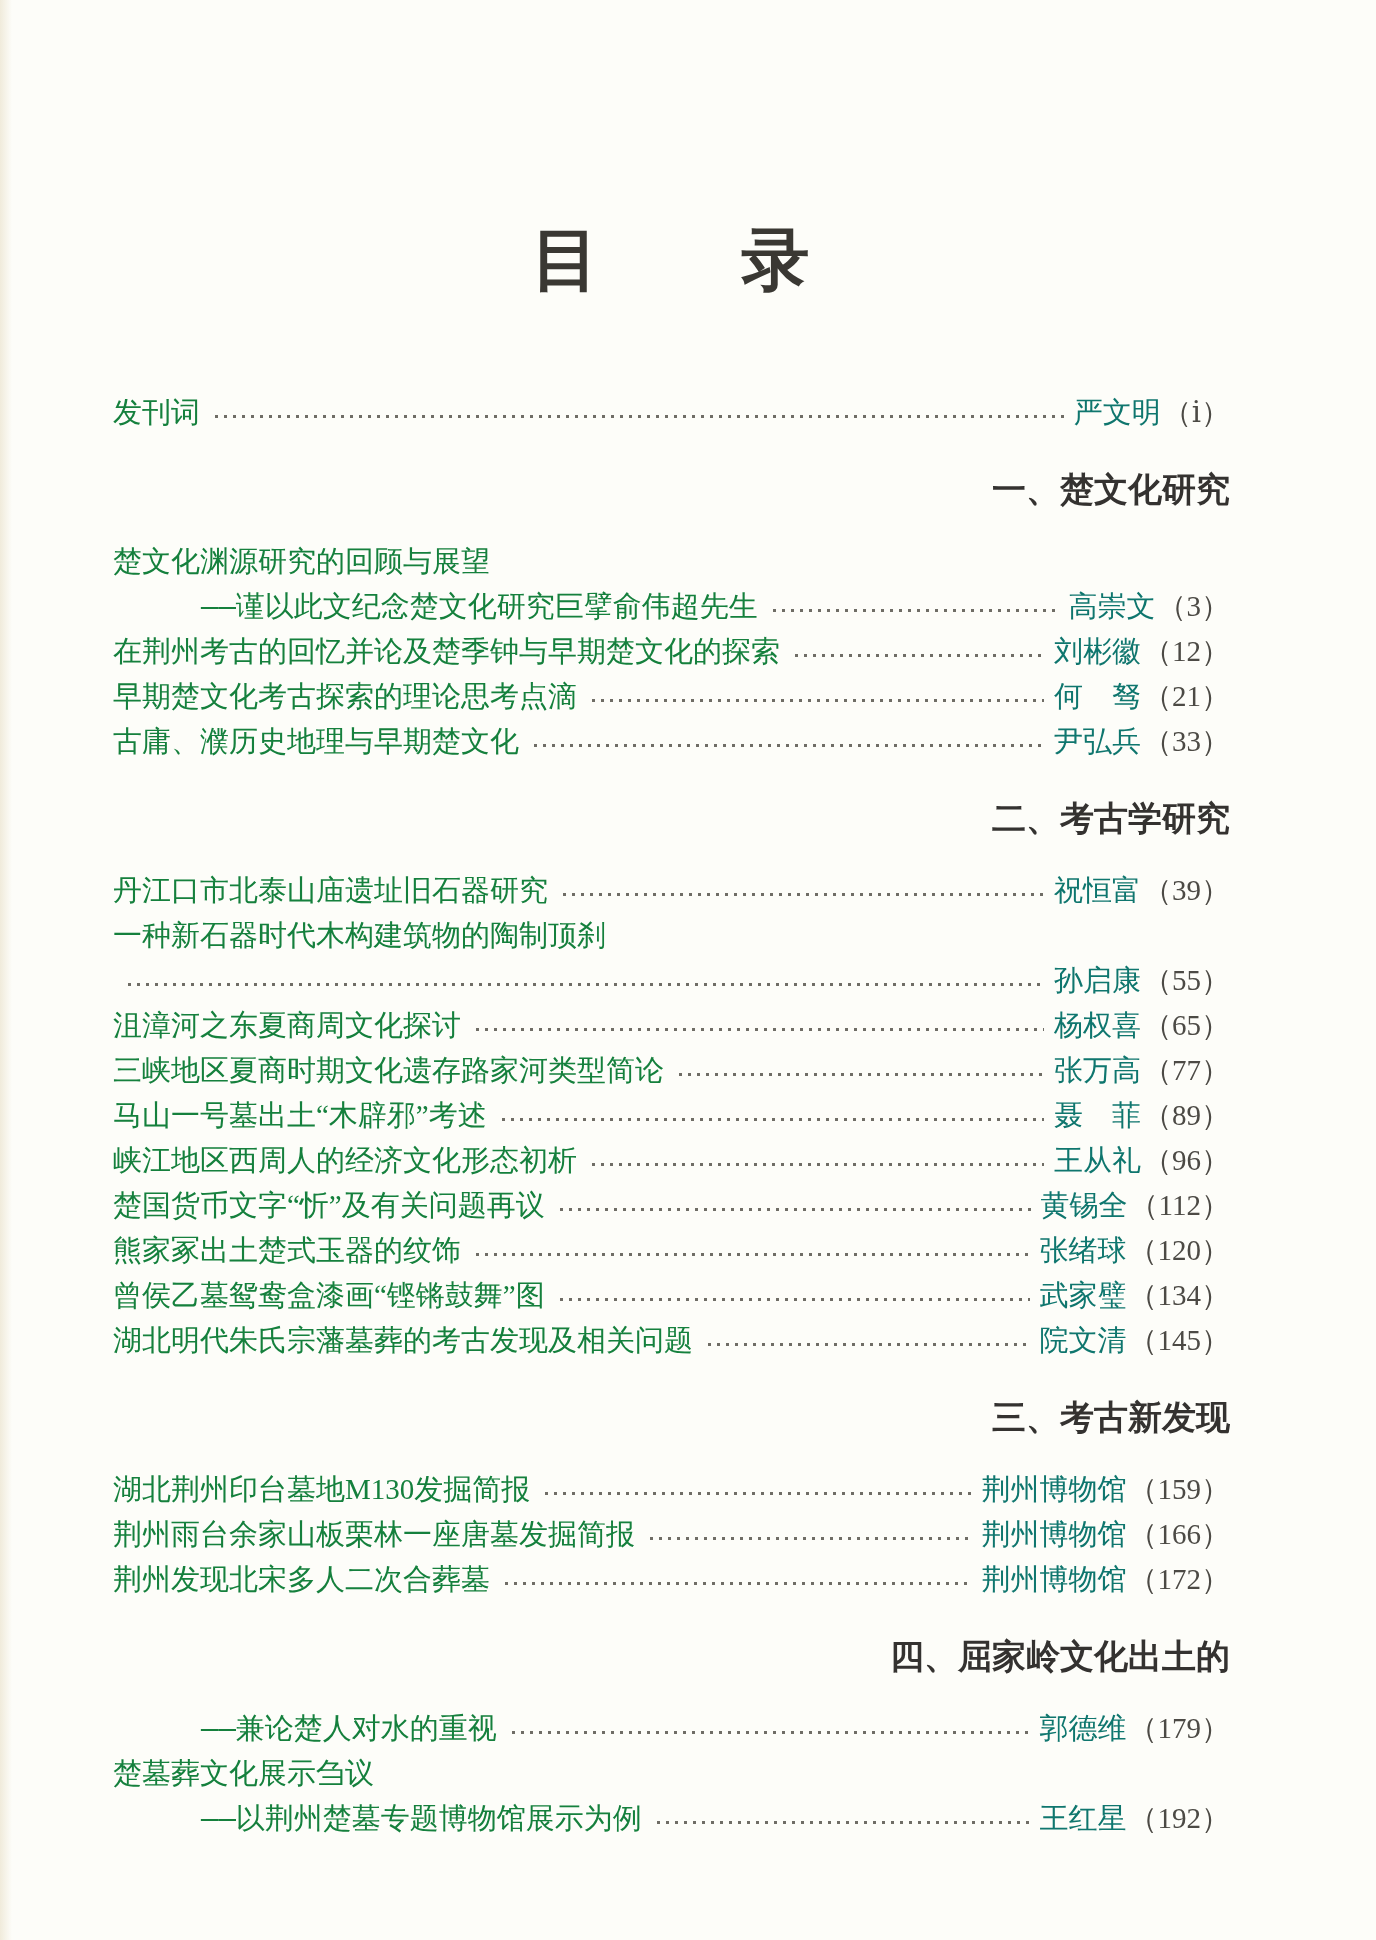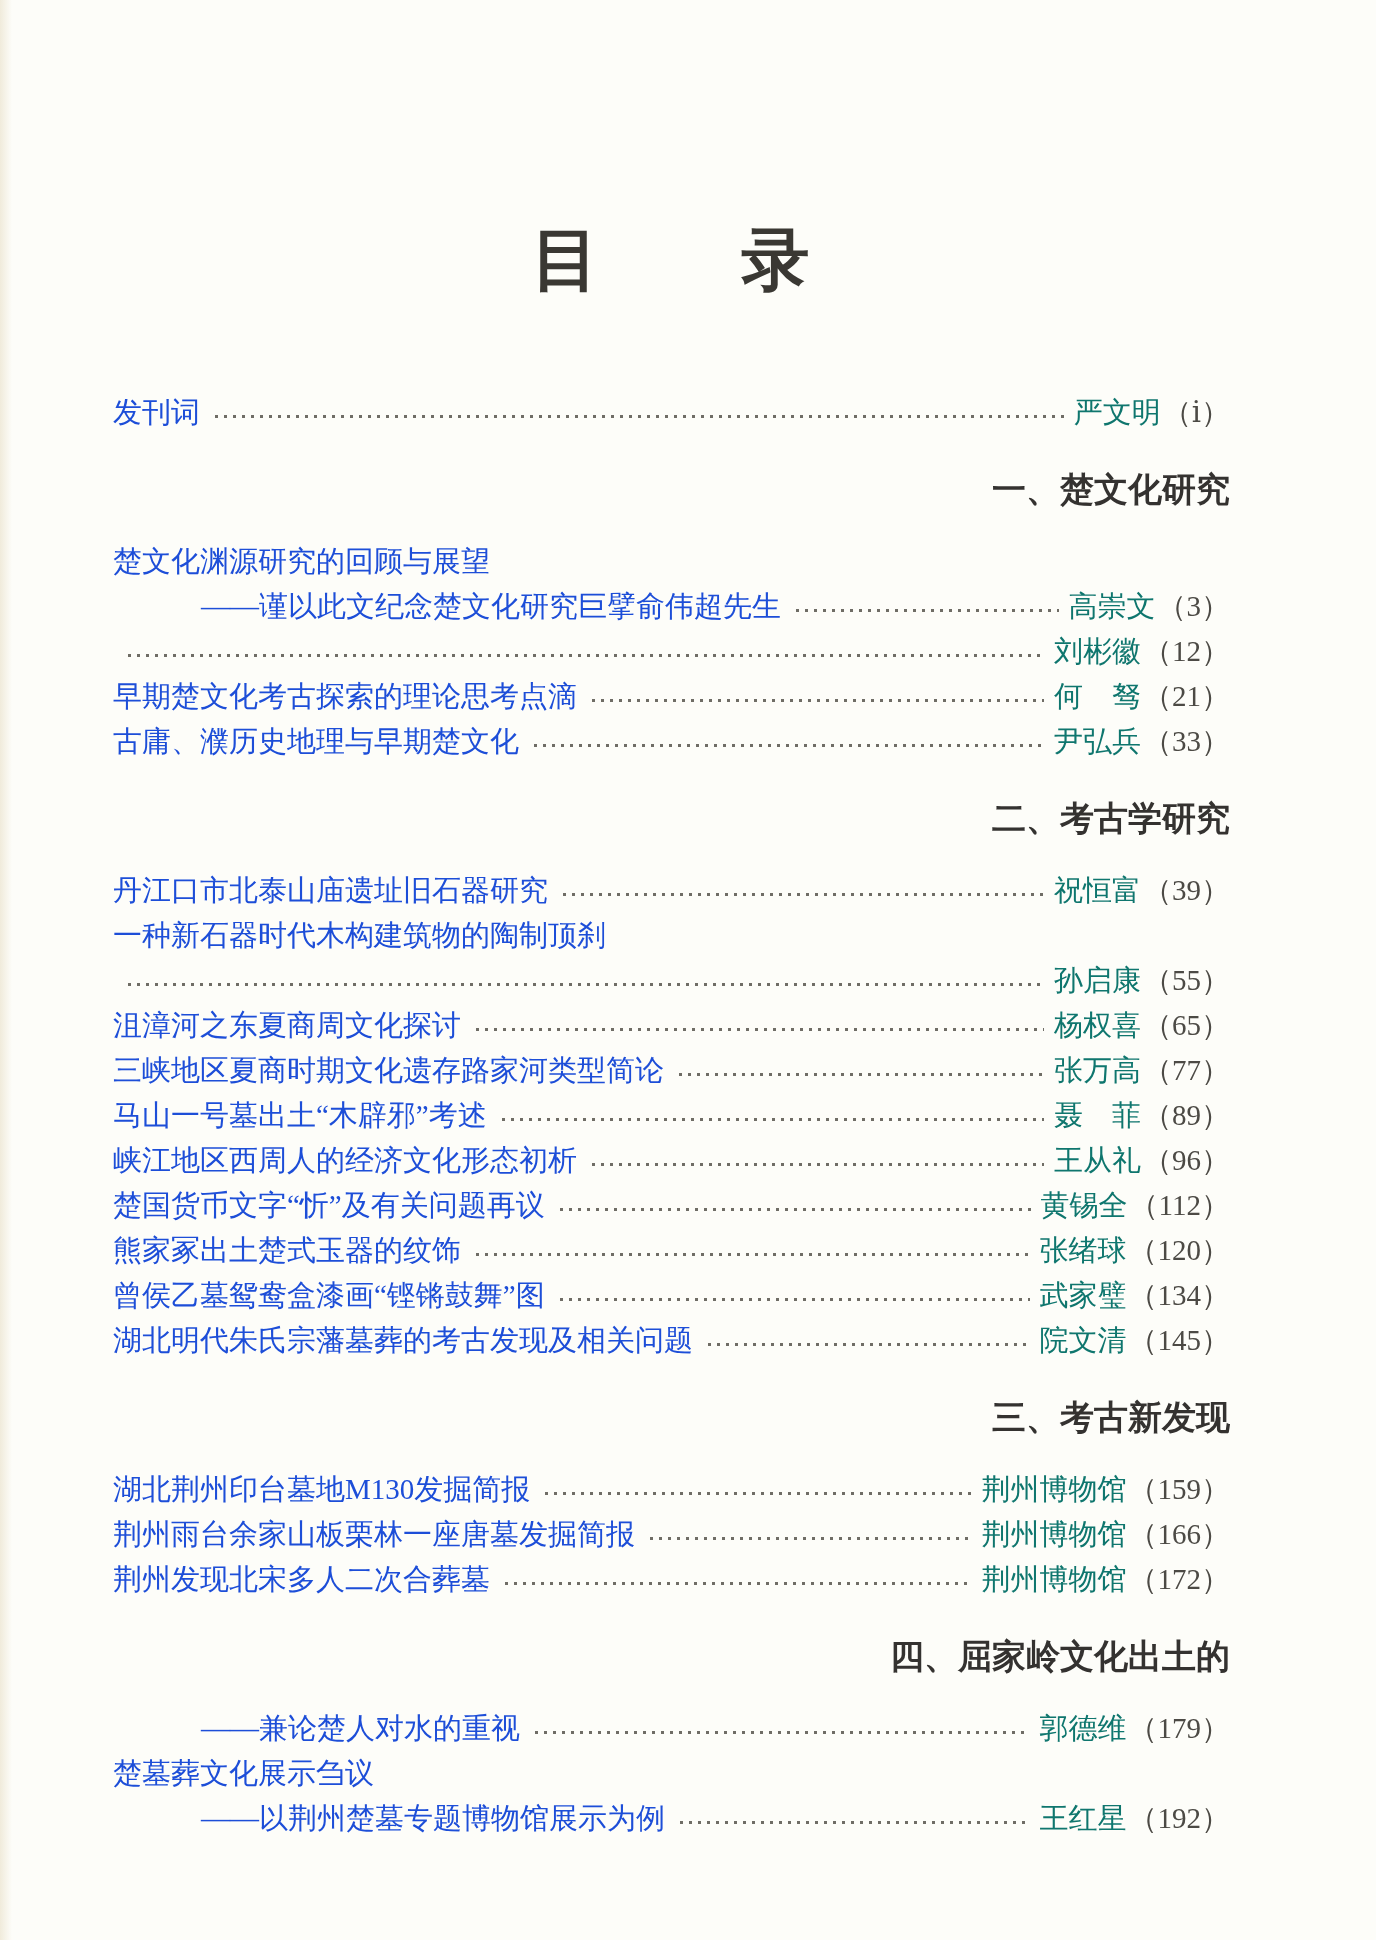--- a/index.html
+++ b/index.html
@@ -28,22 +28,22 @@
     line-height:64px;
     margin:0 0 98px 0;
   }
   .row{
     display:flex;
     align-items:center;
     height:45px;
     font-size:29px;
     white-space:nowrap;
   }
-  .row .title{color:#1d4ed8;}
-  .row.sub .title{padding-left:88px;}
+  .row .title{color:#15803d;}
+  .row.sub .title{padding-left:88px;font-family:Liberation Mono, monospace;}
   .leader{
     flex:1;
     align-self:stretch;
     margin:0 10px 0 12px;
     background-image:radial-gradient(circle,#6f6d66 1.6px,rgba(0,0,0,0) 1.7px);
     background-size:9px 9px;
     background-repeat:repeat-x;
     background-position:0 60%;
     min-width:40px;
   }
@@ -78,20 +78,21 @@
       <div class="row">
         <span class="title">楚文化渊源研究的回顾与展望</span>
       </div>
       <div class="row sub">
         <span class="title">——谨以此文纪念楚文化研究巨擘俞伟超先生</span>
         <span class="leader"></span>
         <span class="author">高崇文</span>
         <span class="pnum">（3）</span>
       </div>
       <div class="row">
+        <span class="title">在荆州考古的回忆并论及楚季钟与早期楚文化的探索</span>
         <span class="leader"></span>
         <span class="author">刘彬徽</span>
         <span class="pnum">（12）</span>
       </div>
       <div class="row">
         <span class="title">早期楚文化考古探索的理论思考点滴</span>
         <span class="leader"></span>
         <span class="author">何　驽</span>
         <span class="pnum">（21）</span>
       </div>

